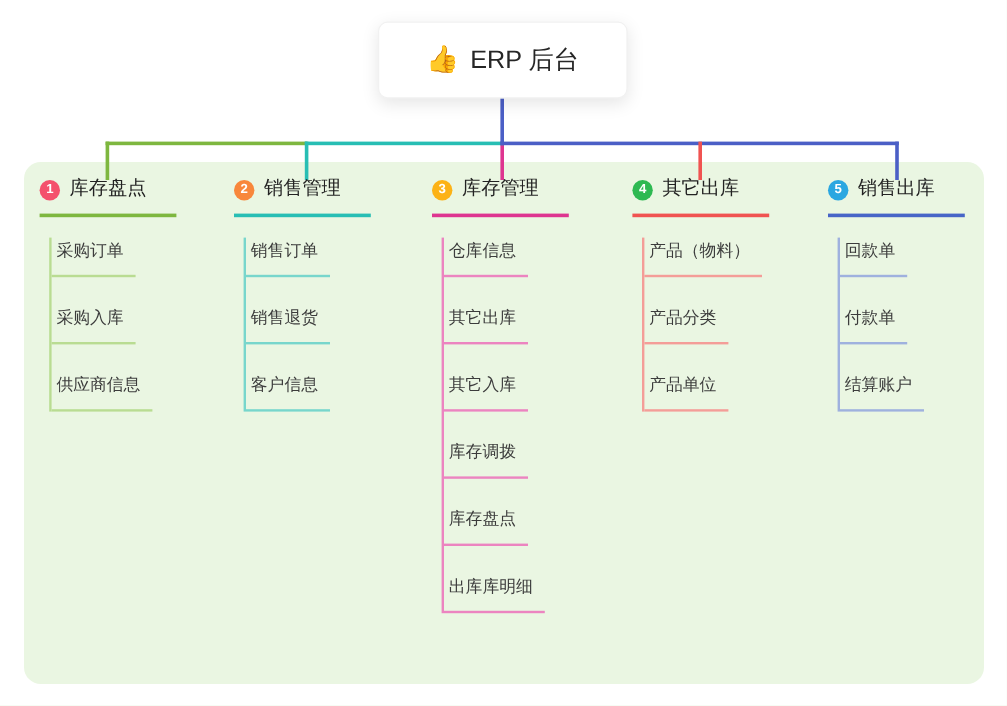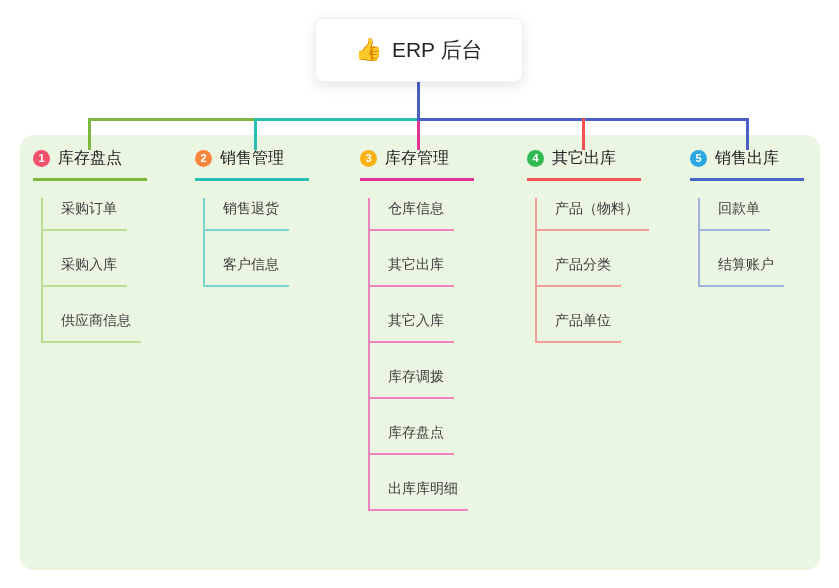--- a/index.html
+++ b/index.html
@@ -40,21 +40,21 @@
     background:var(--badge);color:#fff;font-size:11px;font-weight:bold;
     line-height:17px;text-align:center;
   }
   .children{
     margin-left:8px;border-left:2px solid var(--light);
     width:fit-content;
   }
   .child{
     width:fit-content;white-space:nowrap;
     font-size:14px;color:#3c3c3c;line-height:20px;
-    padding:0 10px 11px 18px;margin-top:23px;
+    padding:0 10px 11px 4px;margin-top:23px;
     border-bottom:2px solid var(--light);
   }
   .child:first-child{margin-top:17px;}
 </style>
 </head>
 <body>
 
 <div class="canvas" style="background: rgb(234, 246, 226);"></div>
 
 <div class="line v-drop" style="left:417px;background:var(--b3-main);"></div>
@@ -83,20 +83,21 @@
     <div class="child">供应商信息</div>
   </div>
 </div>
 
 <div class="branch" style="left: 195px; --main: #28beb4; --light: #78d6cc; --badge: #f8873b;">
   <div class="branch-header">
     <span class="badge">2</span>
     <span>销售管理</span>
   </div>
   <div class="children">
+    <div class="child">销售订单</div>
     <div class="child">销售退货</div>
     <div class="child">客户信息</div>
   </div>
 </div>
 
 <div class="branch" style="left: 360px; --main: #de3590; --light: #ec84c0; --badge: #fcb216;">
   <div class="branch-header">
     <span class="badge">3</span>
     <span>库存管理</span>
   </div>
@@ -122,15 +123,16 @@
   </div>
 </div>
 
 <div class="branch" style="left: 690px; --main: #4765c7; --light: #9fb1de; --badge: #2ba7e1;">
   <div class="branch-header">
     <span class="badge">5</span>
     <span>销售出库</span>
   </div>
   <div class="children">
     <div class="child">回款单</div>
+    <div class="child">付款单</div>
     <div class="child">结算账户</div>
   </div>
 </div>
 
 </body></html>

